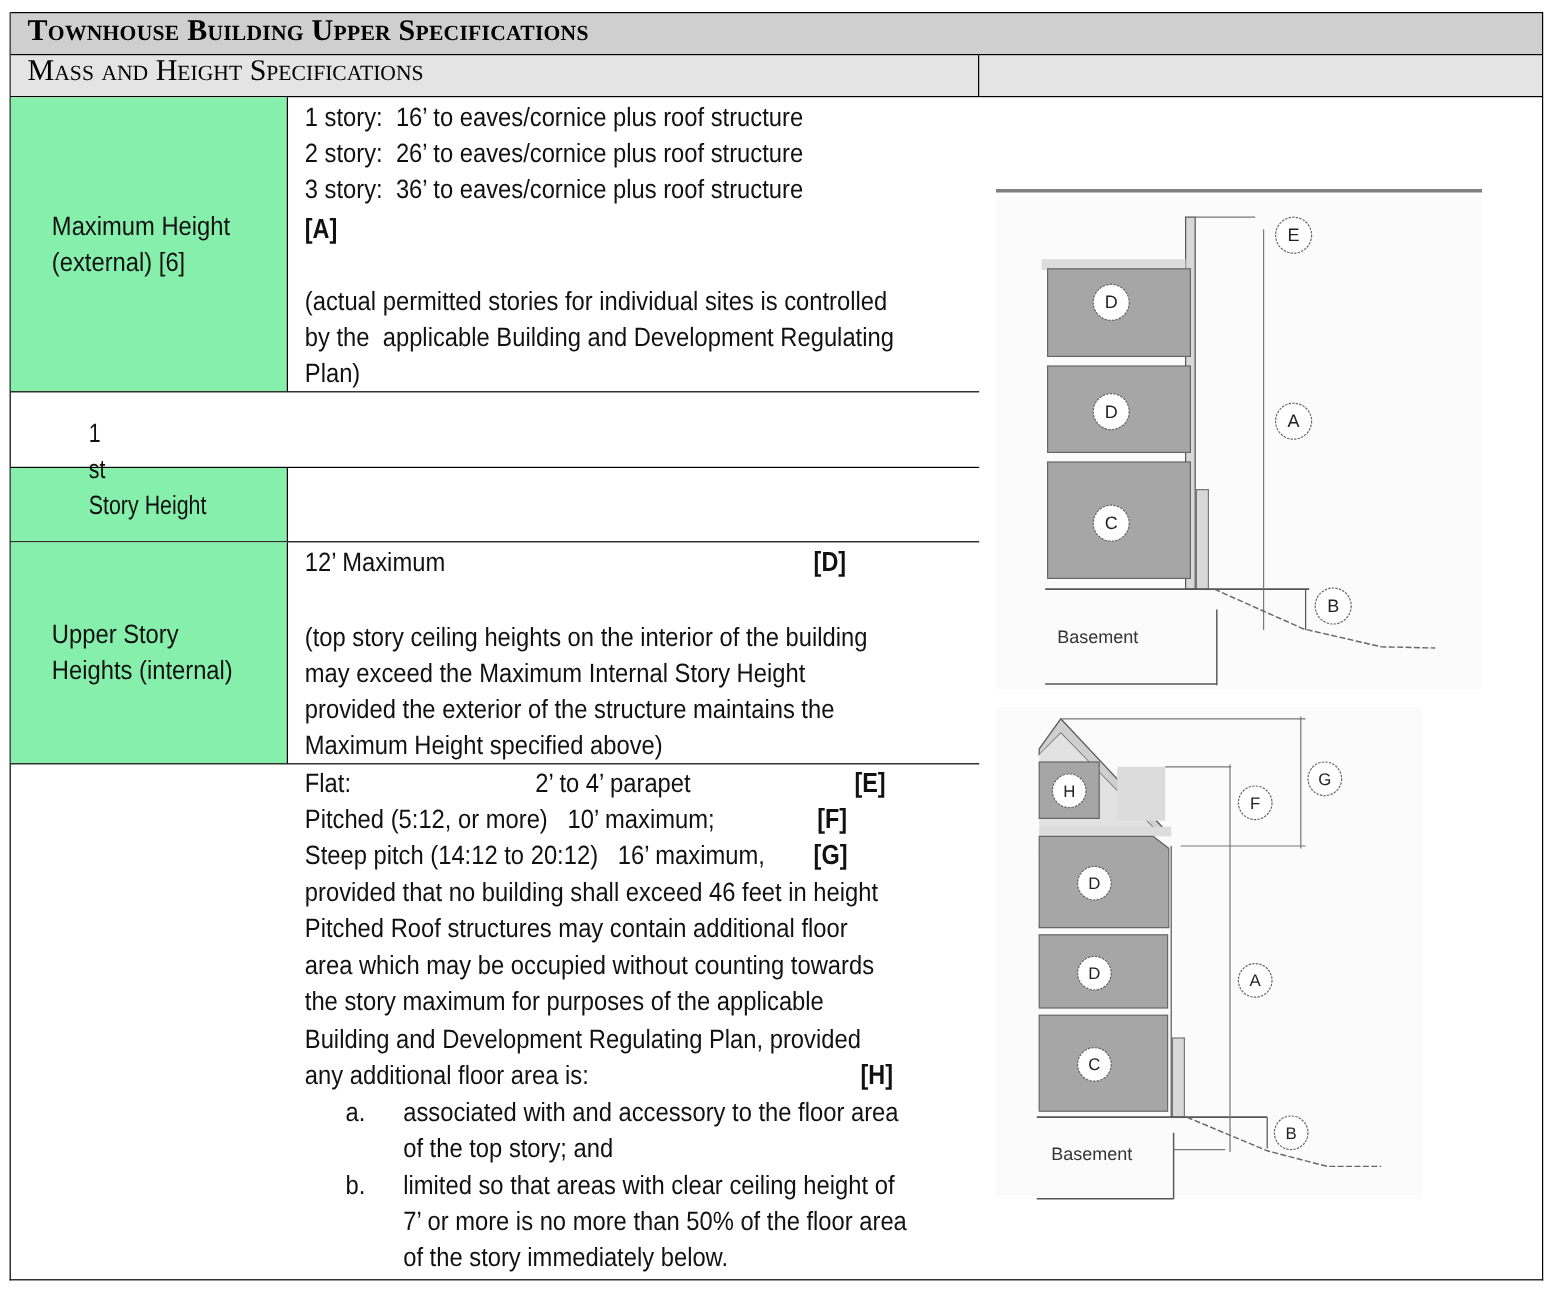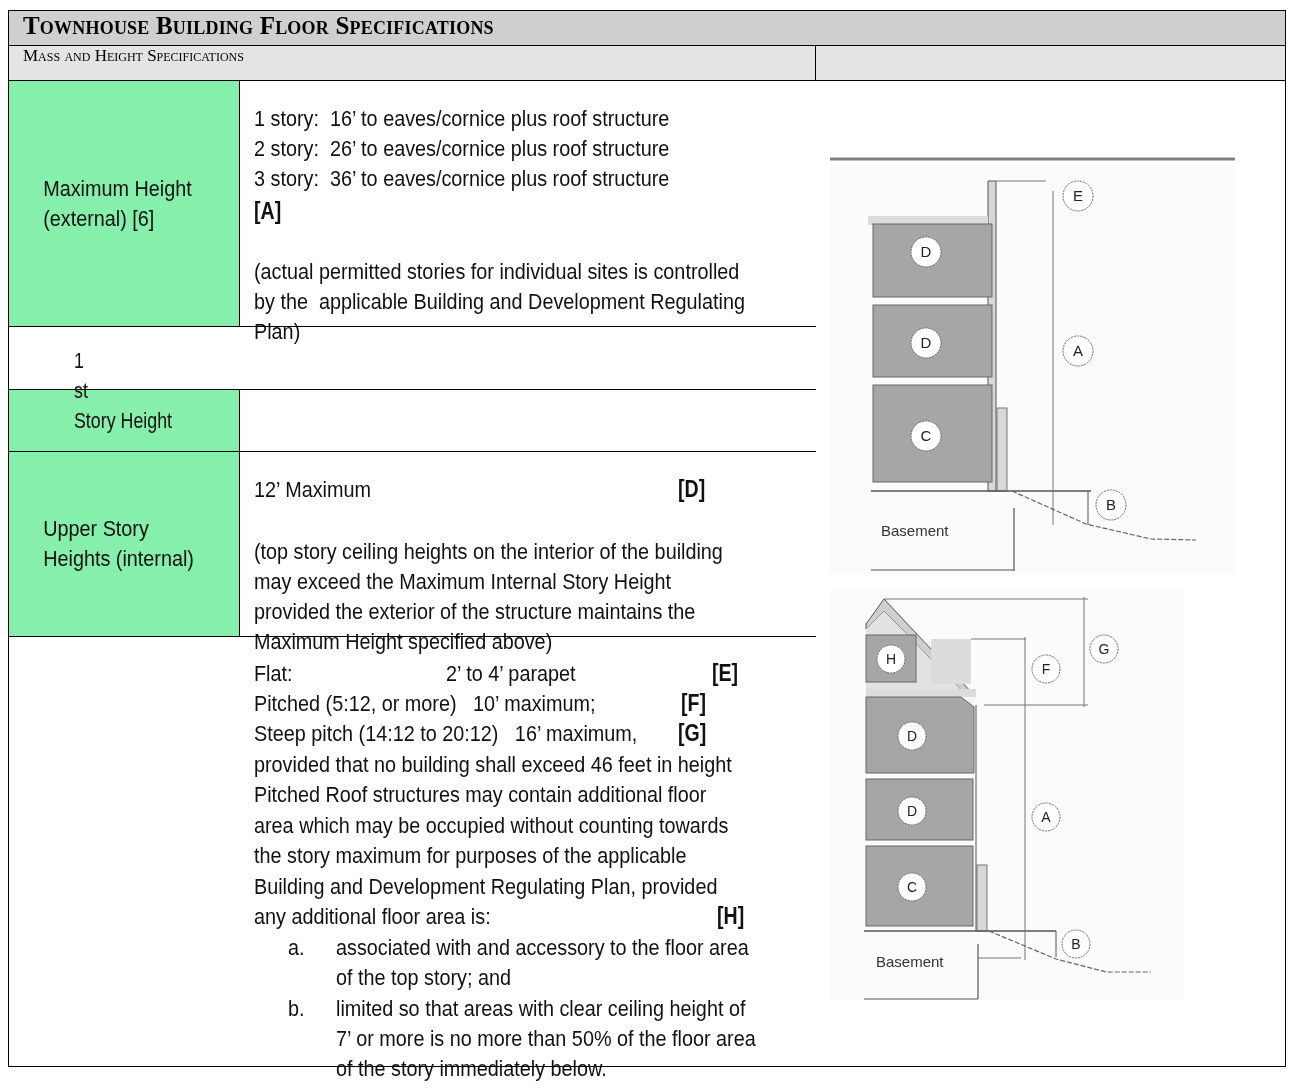--- a/index.html
+++ b/index.html
@@ -4,41 +4,41 @@
 <style>
   html, body { margin: 0; padding: 0; background: #ffffff; }
   body { width: 1306px; height: 1092px; position: relative; overflow: hidden; }
   .tbl { position: absolute; left: 8px; top: 10px; width: 1278px; height: 1057px;
          border-left: 1.5px solid #000; border-right: 1.5px solid #000; border-bottom: 1.5px solid #000; box-sizing: border-box; }
   .row { position: absolute; left: 0; right: 0; border-top: 1.5px solid #000; box-sizing: border-box; }
   .hdr1 { top: 0; height: 35px; background: #cfcfcf; }
   .hdr2 { top: 35px; height: 35px; background: #e4e4e4; }
   .hdr-text { font-family: "Liberation Serif", "DejaVu Serif", serif; color: #000; position: absolute; left: 14px; font-variant: small-caps; }
   .hdr1 .hdr-text { font-weight: bold; font-size: 25px; top: 1px; letter-spacing: 0.2px; }
-  .hdr2 .hdr-text { font-size: 17px; top: 0px; }
+  .hdr2 .hdr-text { font-size: 25px; top: 0px; }
   .hdr2-div { position: absolute; left: 806px; top: 0; bottom: 0; border-left: 1.5px solid #000; }
   .body-row { position: absolute; left: 0; width: 807px; border-top: 1.5px solid #000; box-sizing: border-box; }
   .lbl { position: absolute; left: 0; top: 0; bottom: 0; width: 231px; background: #86efac;
          border-right: 1.5px solid #000; box-sizing: border-box; display: flex; align-items: center; }
   .lbl span { font-family: "Liberation Sans", "DejaVu Sans", sans-serif; font-size: 22px; line-height: 30px;
               padding-left: 38px; color: #111; transform: scaleX(0.9); transform-origin: left center; display: block; white-space: pre-line; }
-  .val { position: absolute; left: 231px; top: 0; right: 0; bottom: 0; margin-top: 21px; }
+  .val { position: absolute; left: 231px; top: 0; right: 0; bottom: 0; }
   .ln { position: absolute; left: 14px; font-family: "Liberation Sans", "DejaVu Sans", sans-serif; font-size: 22px;
         line-height: 30px; color: #111; white-space: pre; transform: scaleX(0.9); transform-origin: left center; }
   .ref { position: absolute; font-family: "Liberation Sans", "DejaVu Sans", sans-serif; font-weight: bold; font-size: 23px; color: #111; line-height: 30px; transform: scaleX(0.85); transform-origin: left center; }
   .sup { font-size: 12px; vertical-align: super; line-height: 0; }
   .fig-col { position: absolute; left: 807px; top: 70px; right: 0; bottom: 0; border-top: 1.5px solid #000; }
   svg text { font-family: "Liberation Sans", "DejaVu Sans", sans-serif; }
 </style>
 </head>
 <body>
 
 <div class="tbl">
   <div class="row hdr1">
-    <span class="hdr-text">Townhouse Building Floor Specifications</span>
+    <span class="hdr-text">Townhouse Building Upper Specifications</span>
   </div>
   <div class="row hdr2">
     <span class="hdr-text">Mass and Height Specifications</span>
     <div class="hdr2-div"></div>
   </div>
 
   <div class="body-row" style="top:70px;height:246px;">
     <div class="lbl">
       <span>Maximum Height
 (external) [6]</span>

